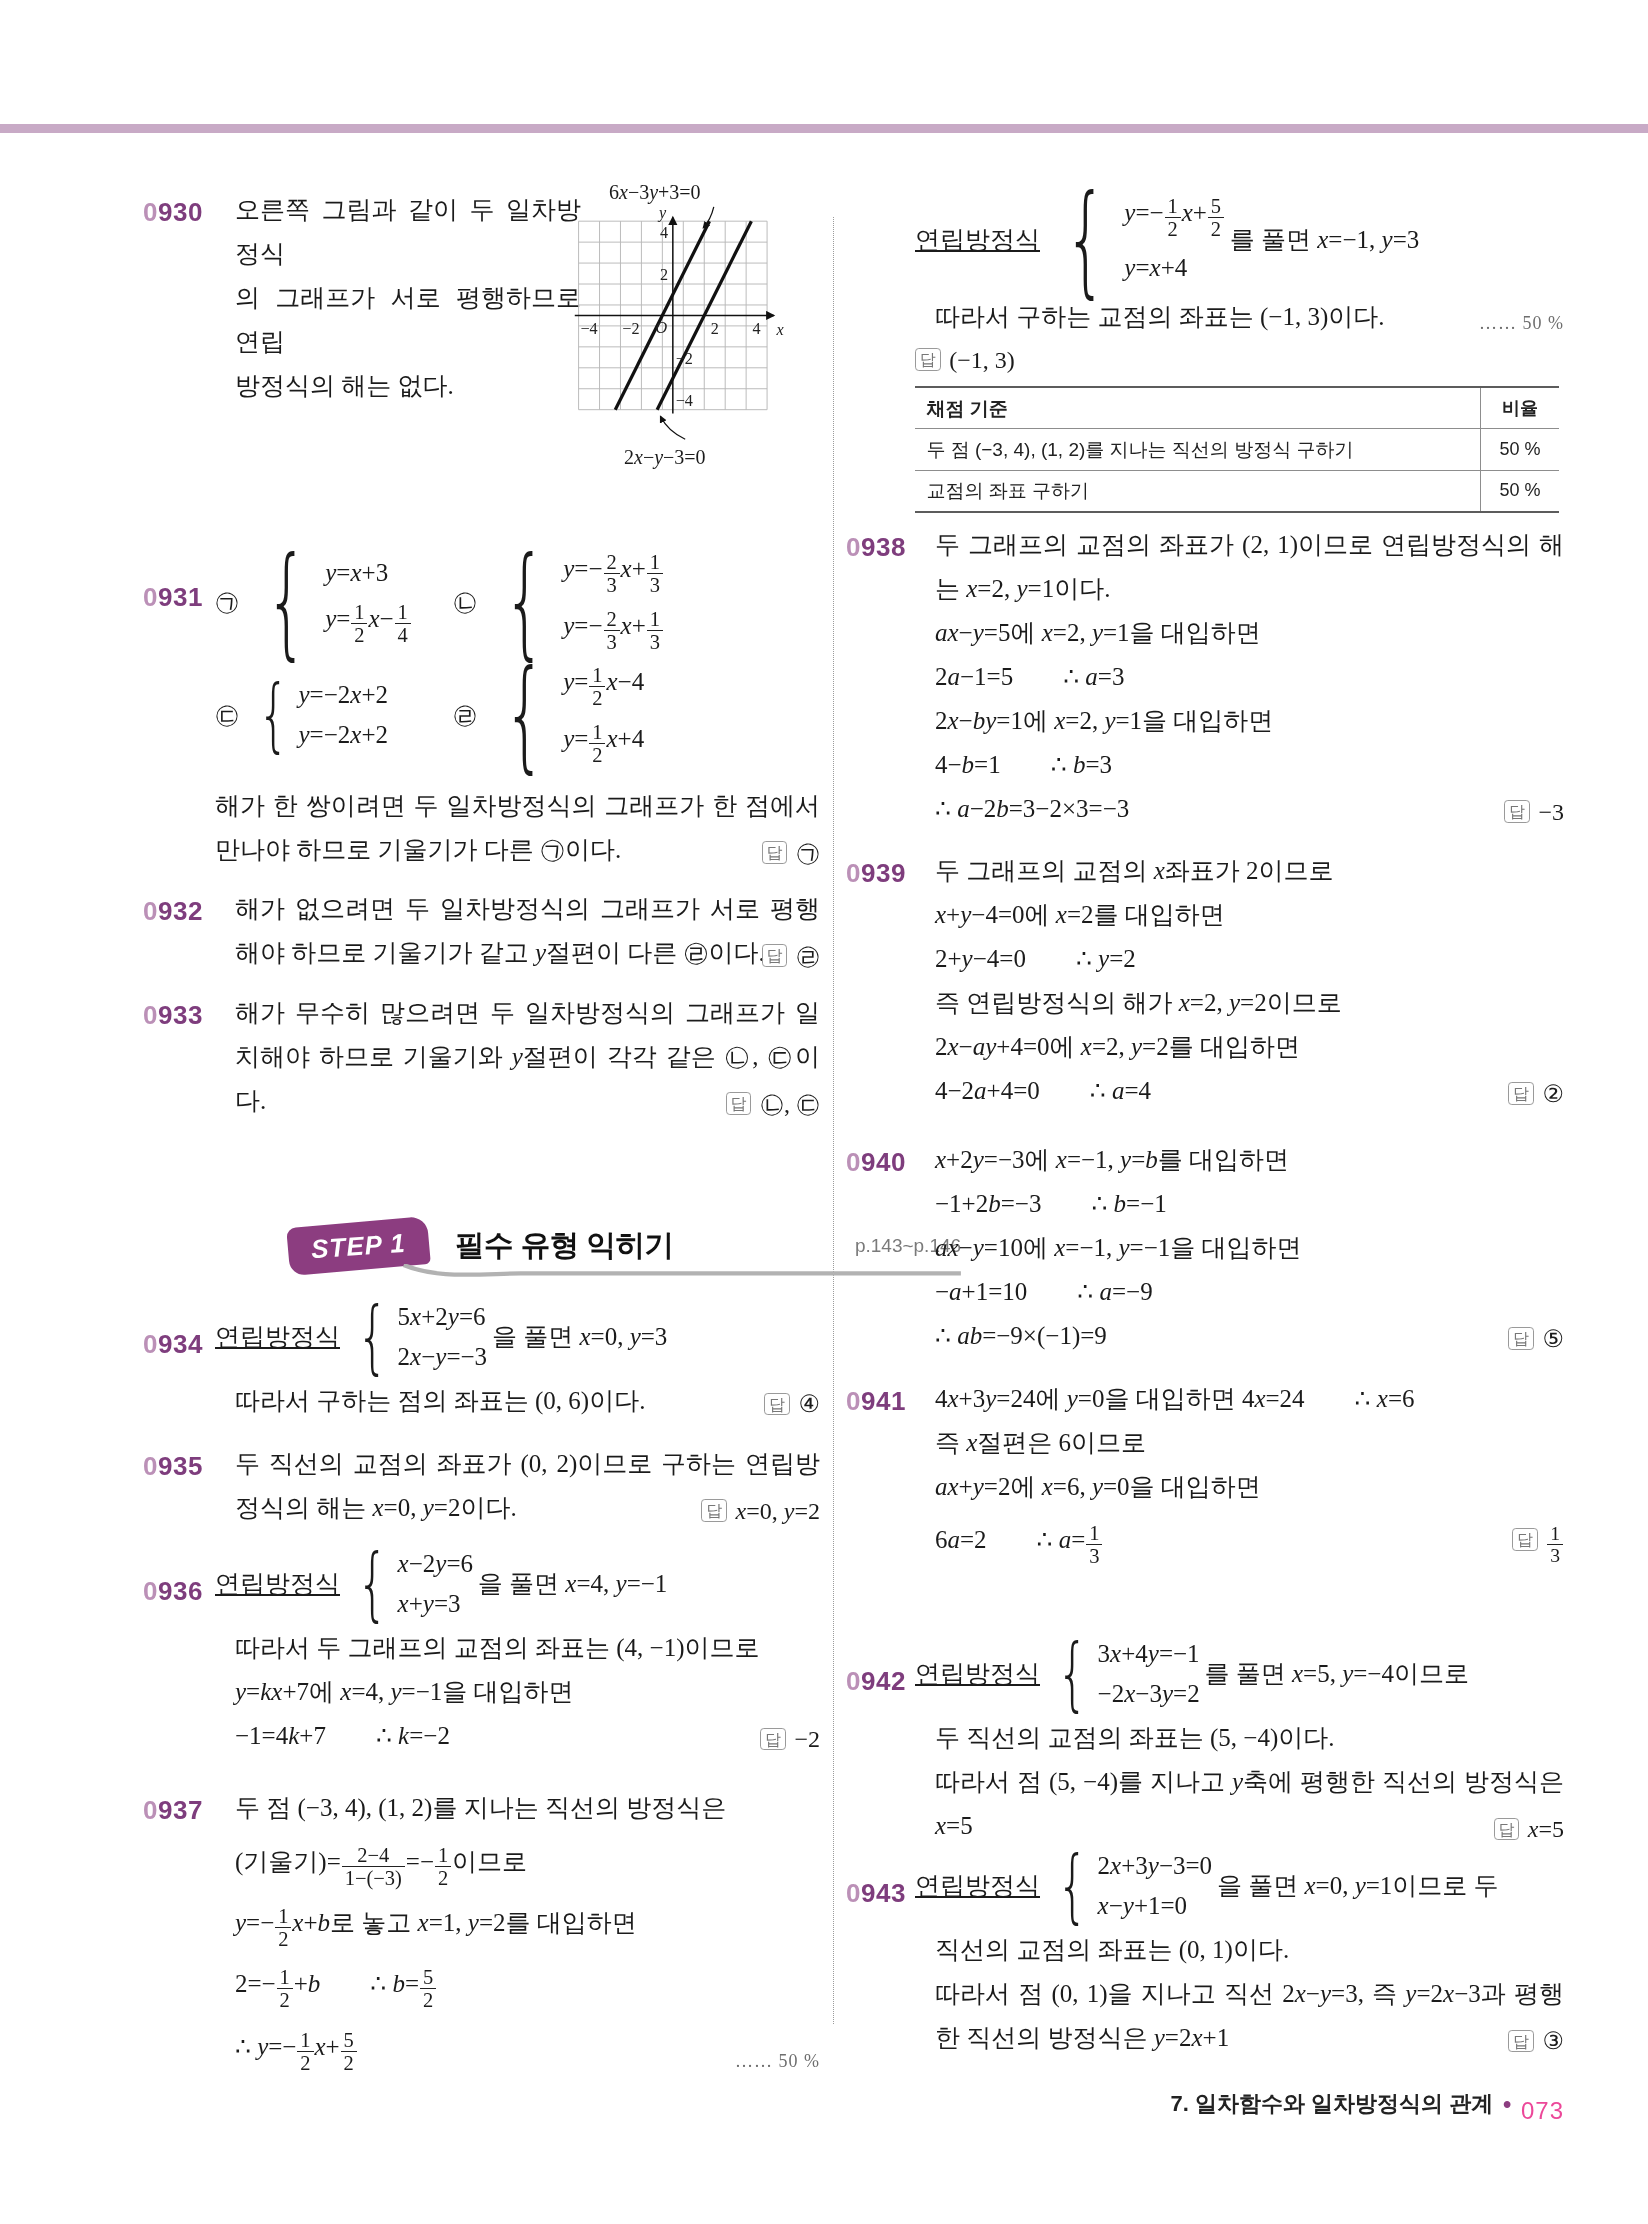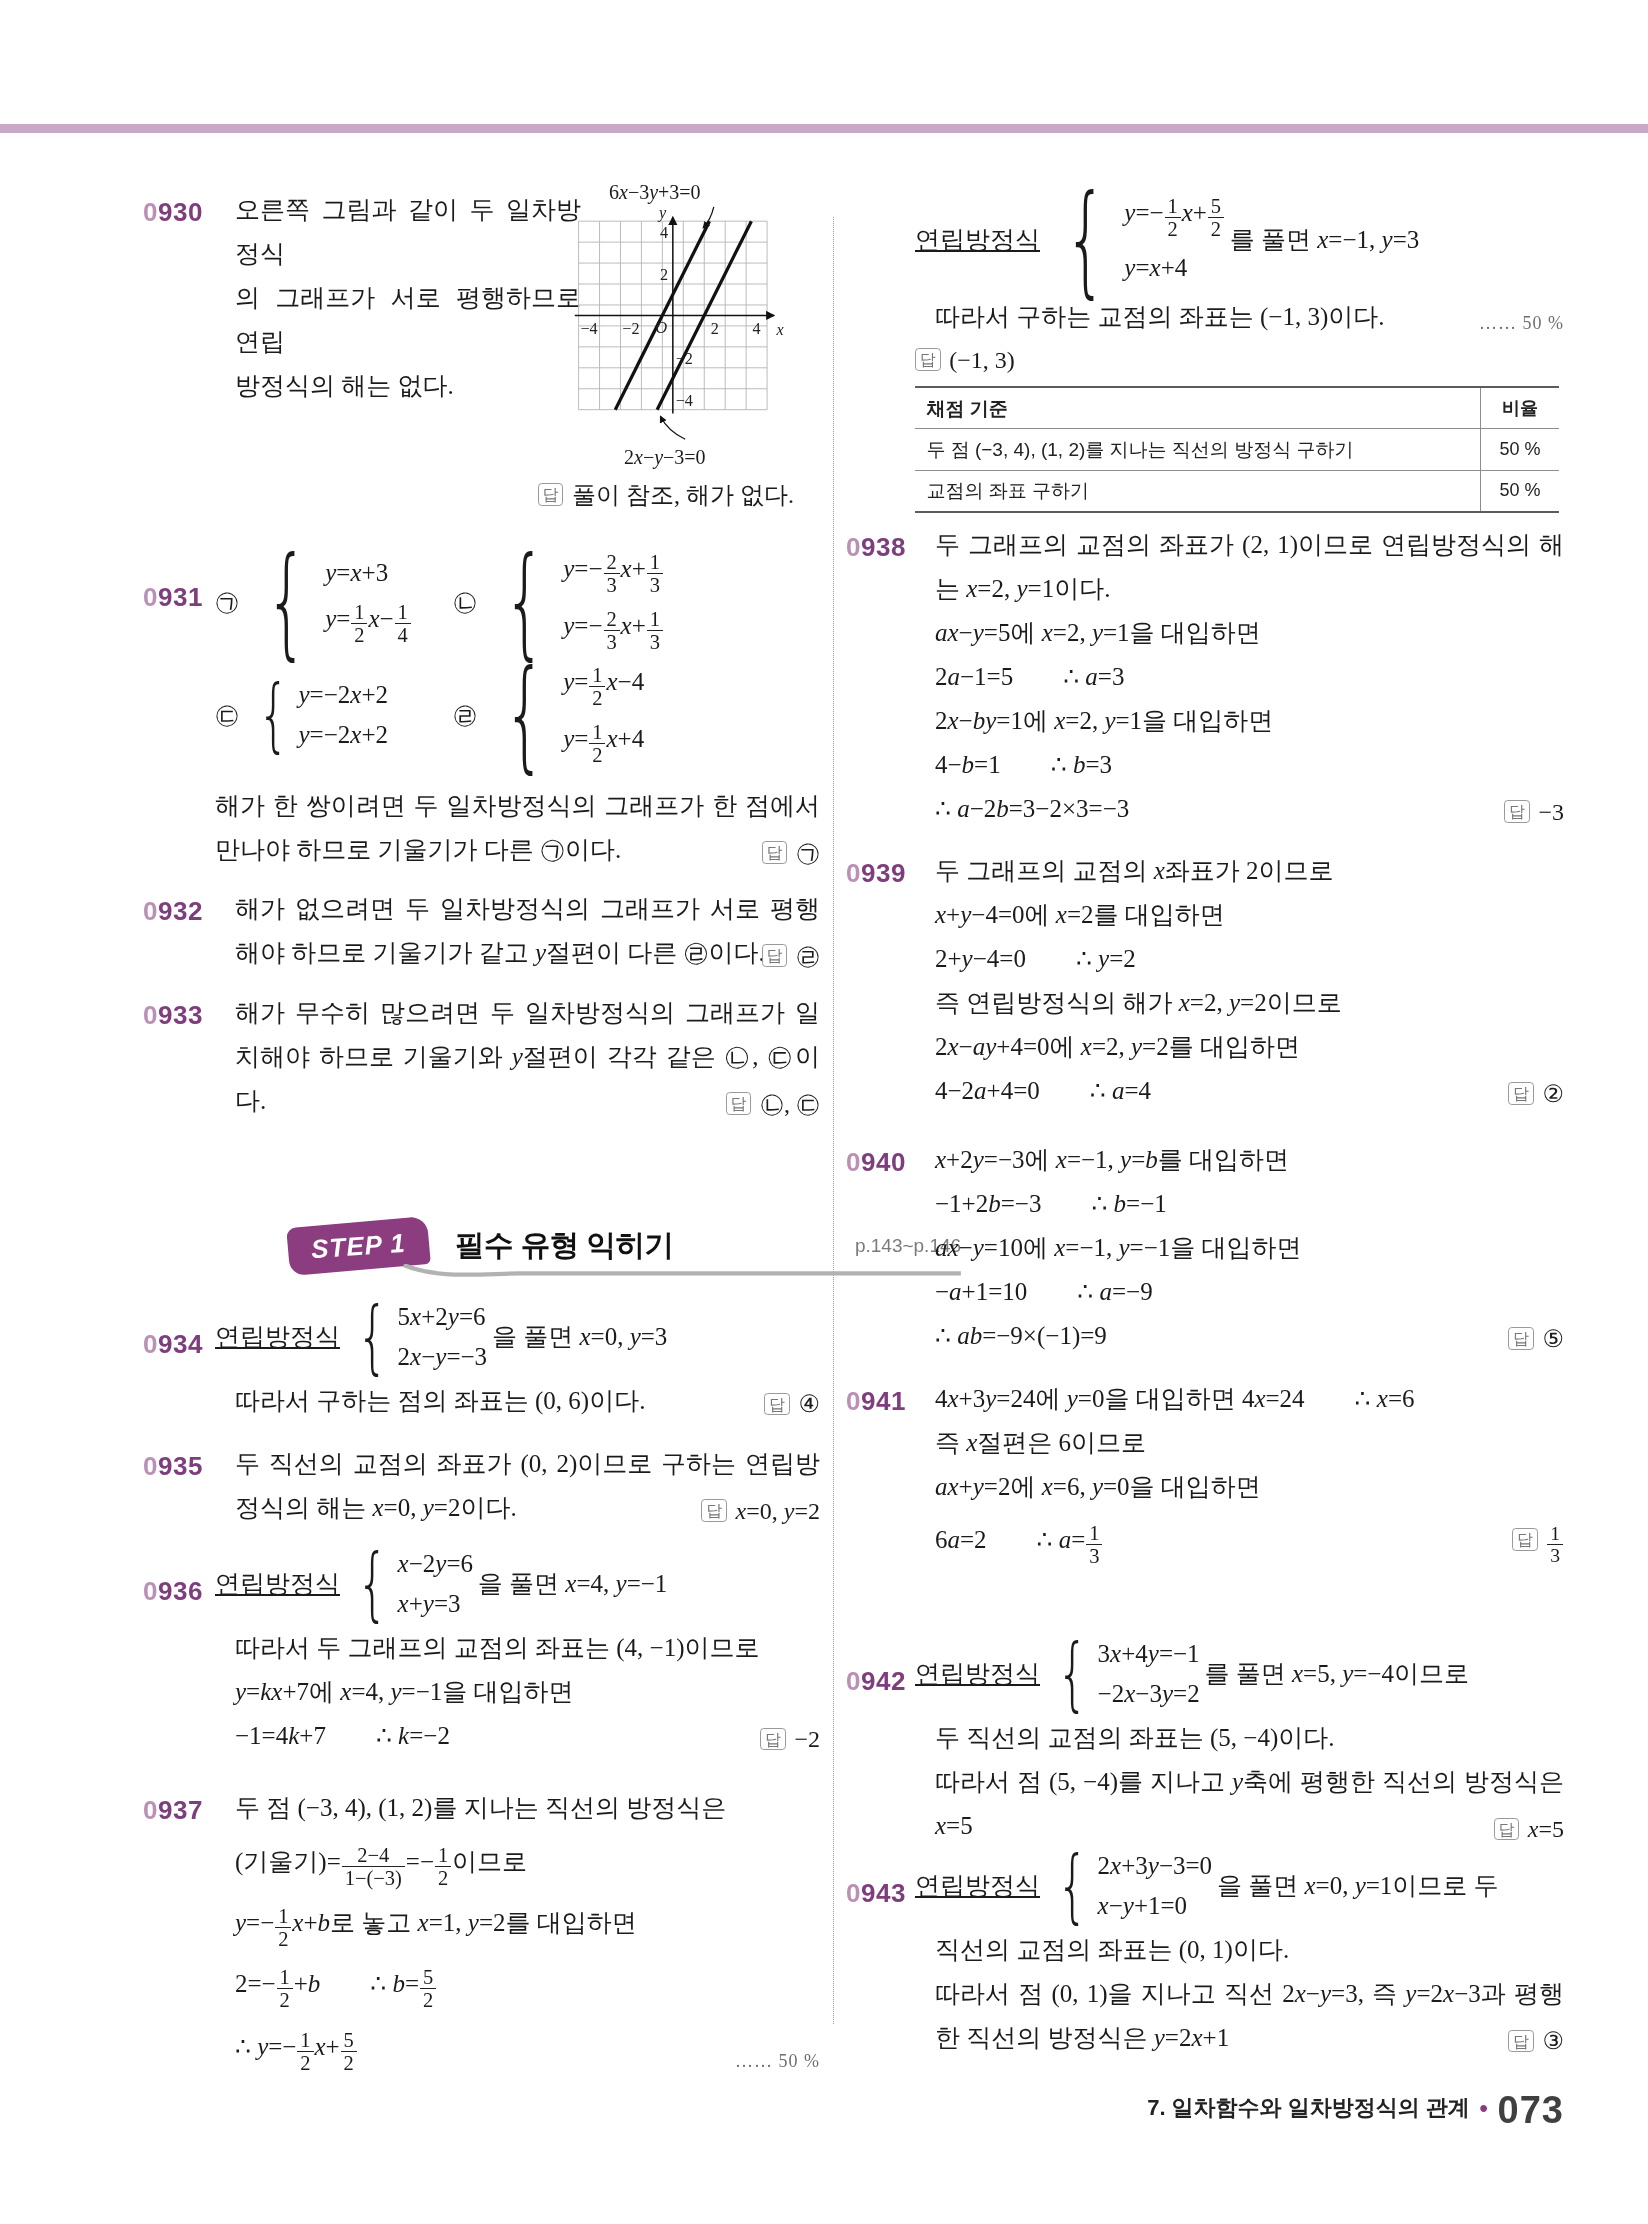--- a/index.html
+++ b/index.html
@@ -79,21 +79,21 @@
   .trow{display:flex;align-items:stretch;}
   .trow + .trow{border-top:1.4px solid #8d8d8d;}
   .thead{font-weight:700;}
   .tdesc{flex:1;padding:7.6px 11.4px 6.7px;display:flex;align-items:center;text-align:left;}
   .tpct{width:78px;border-left:1.4px solid #8d8d8d;display:flex;align-items:center;justify-content:center;font-size:18px;}
 
   
   .footer{position:absolute;left:846px;top:2089px;width:718px;text-align:right;font-family:"Liberation Sans",sans-serif;}
   .footer .chap{font-weight:700;font-size:22px;color:#222;vertical-align:7.6px;margin-top:6px;}
   .footer .dot{color:#8c3d80;font-size:25px;margin:0 9.5px;vertical-align:5.7px;}
-  .footer .pageno{font-weight:700;font-size:38px;color:#404040;letter-spacing:1px;}
+  .footer .pageno{font-weight:400;font-size:24px;color:#ec4899;letter-spacing:1px;}
 
   svg text{font-family:"Liberation Serif",serif;}
   .it{font-style:italic;}
 </style>
 </head>
 <body>
 
 <div class="topbar"></div>
 <div class="divider"></div>
 
@@ -143,23 +143,20 @@
           <text x="104" y="35" text-anchor="end">4</text>
           <text x="104" y="79" text-anchor="end">2</text>
           <text x="112" y="167" text-anchor="start">−2</text>
           <text x="112" y="211" text-anchor="start">−4</text>
           <text x="103" y="134" text-anchor="end" class="it">O</text>
           <text x="218" y="137" class="it">x</text>
           <text x="102" y="14" text-anchor="end" class="it">y</text>
         </g>
       </svg>
       <div class="glabel gl-bottom">2<i>x</i>−<i>y</i>−3=0</div>
-    </div>
-    <div class="g-ans">
-      <span class="abadge">답</span><span class="aval">풀이 참조, 해가 없다.</span>
     </div>
   </div>
 
   <div class="prob" style="top:550px;">
     <span class="pnum" style="top:25px;"><span class="pfx">0</span><span>931</span></span>
     <div class="sysgrid">
       <div class="itemcell">
         <span class="mark">㉠</span>
         <span class="sysrow sys-t">
             <span class="brace">{</span>

